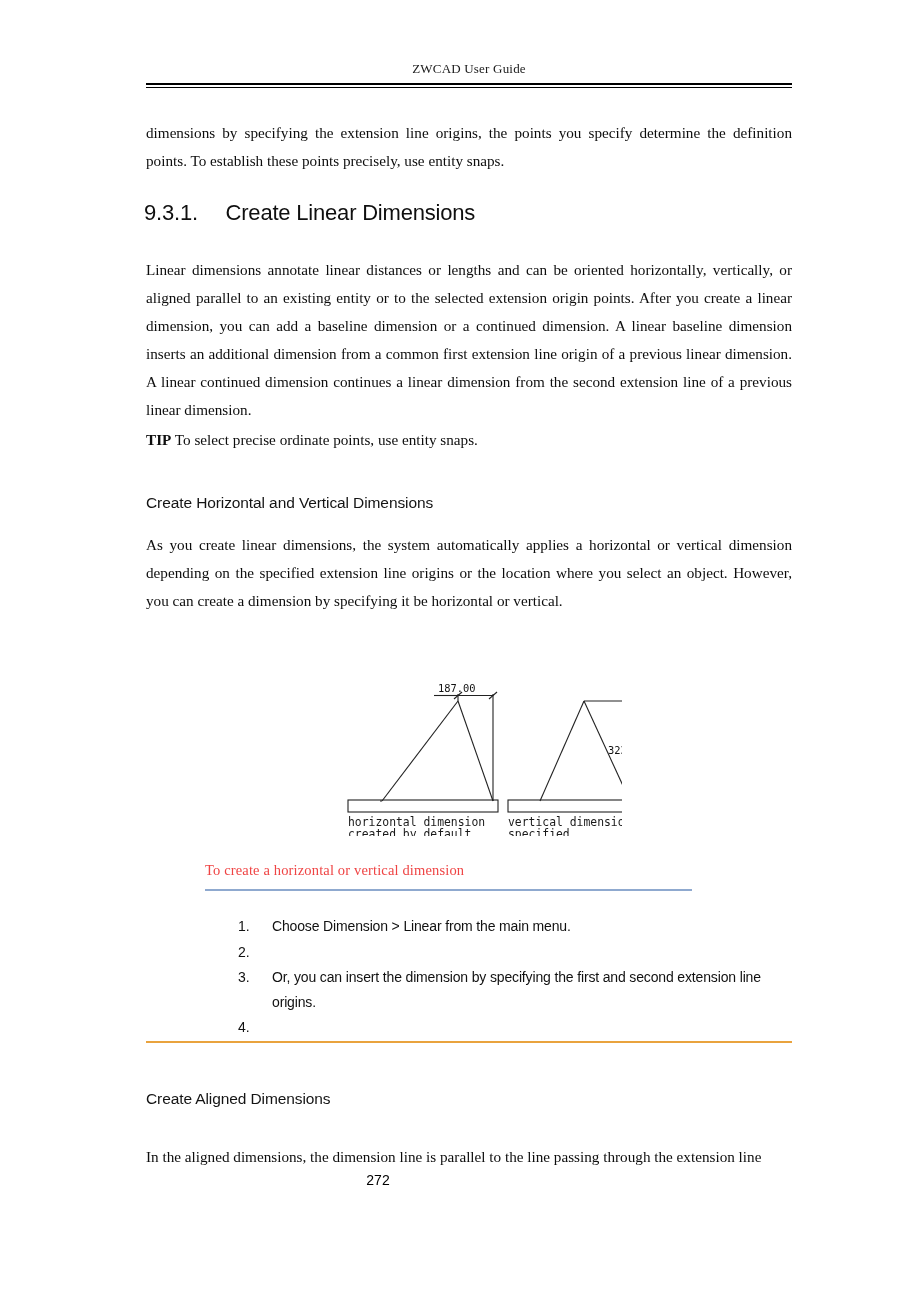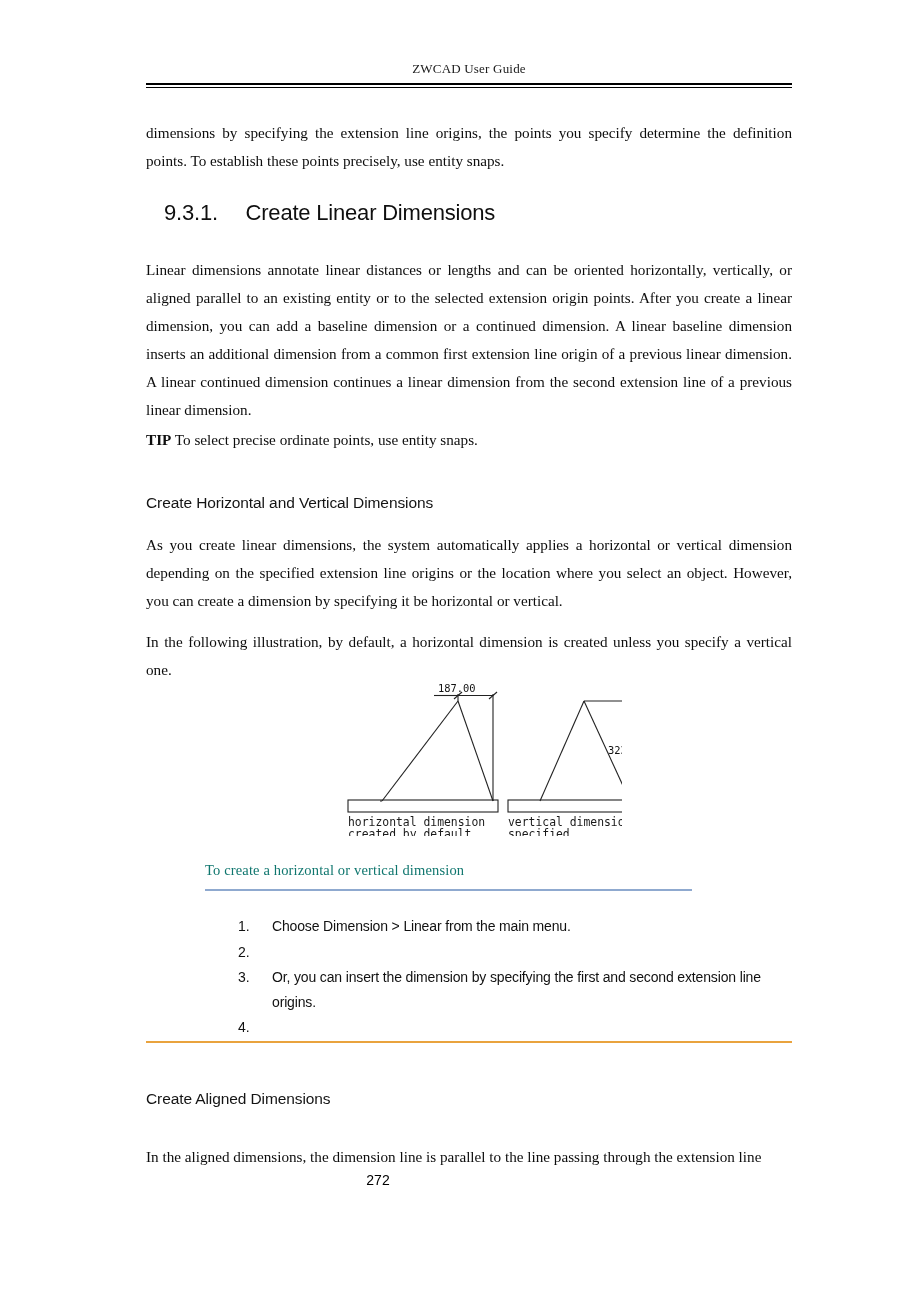--- a/index.html
+++ b/index.html
@@ -90,21 +90,21 @@
   
   .proc-block {
     position: absolute;
     left: 205px;
     top: 862px;
     width: 487px;
   }
   .proc-heading {
     font-family: "Liberation Serif", serif;
     font-size: 14.5px;
-    color: #0f766e;
+    color: #ef4444;
     letter-spacing: 0.15px;
     line-height: 1.2;
   }
   .proc-rule {
     margin-top: 10px;
     border-top: 2px solid #8fa9cf;
   }
 
   
   .steps {
@@ -183,33 +183,32 @@
 <div class="page">
 
   <div class="header-block">
     <div class="header-title">ZWCAD User Guide</div>
     <div class="header-rule-thick"></div>
     <div class="header-rule-thin"></div>
   </div>
 
   <div class="content abs para" style="top:119px;">dimensions by specifying the extension line origins, the points you specify determine the definition points. To establish these points precisely, use entity snaps.</div>
 
-  <div class="abs h-num-heading" style="left:164px; top:200px; width:640px;">9.3.1.  Create Linear Dimensions</div>
+  <div class="abs h-num-heading" style="left:144px; top:200px; width:640px;">9.3.1.  Create Linear Dimensions</div>
 
   <div class="content abs para" style="top:256px;">Linear dimensions annotate linear distances or lengths and can be oriented horizontally, vertically, or aligned parallel to an existing entity or to the selected extension origin points. After you create a linear dimension, you can add a baseline dimension or a continued dimension. A linear baseline dimension inserts an additional dimension from a common first extension line origin of a previous linear dimension. A linear continued dimension continues a linear dimension from the second extension line of a previous linear dimension.</div>
 
   <div class="content abs para nojust" style="top:426px;">
     <span class="tip-label">TIP</span><span> To select precise ordinate points, use entity snaps.</span>
   </div>
 
   <div class="content abs h-sub" style="top:482px;margin-top:12px;">Create Horizontal and Vertical Dimensions</div>
 
   <div class="content abs para" style="top:531px;">As you create linear dimensions, the system automatically applies a horizontal or vertical dimension depending on the specified extension line origins or the location where you select an object. However, you can create a dimension by specifying it be horizontal or vertical.</div>
 
-  <div class="content abs para" style="top:628px;">In the following illustration, by default, a horizontal dimension is created unless you specify a vertical one.</div>
 
   <div class="figure">
     <svg width="310" height="160" viewBox="0 0 310 160" xmlns="http://www.w3.org/2000/svg">
 
       <g stroke="#222222" fill="none" stroke-width="1.1">
 
         <path d="M 70 125 L 69.5 125 L 68 125 Z"></path>
         <line x1="70" y1="125" x2="146" y2="25"></line>
         <line x1="146" y1="25" x2="181" y2="125"></line>
 

